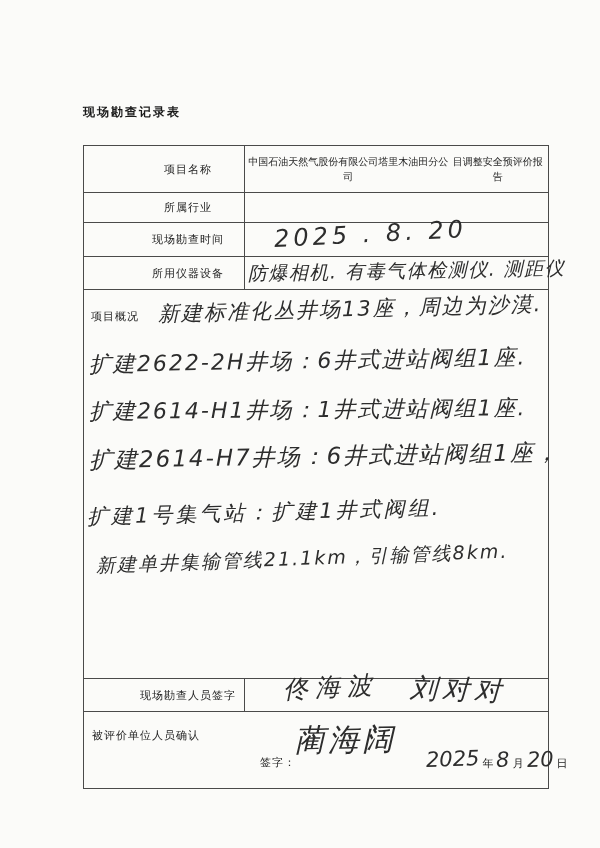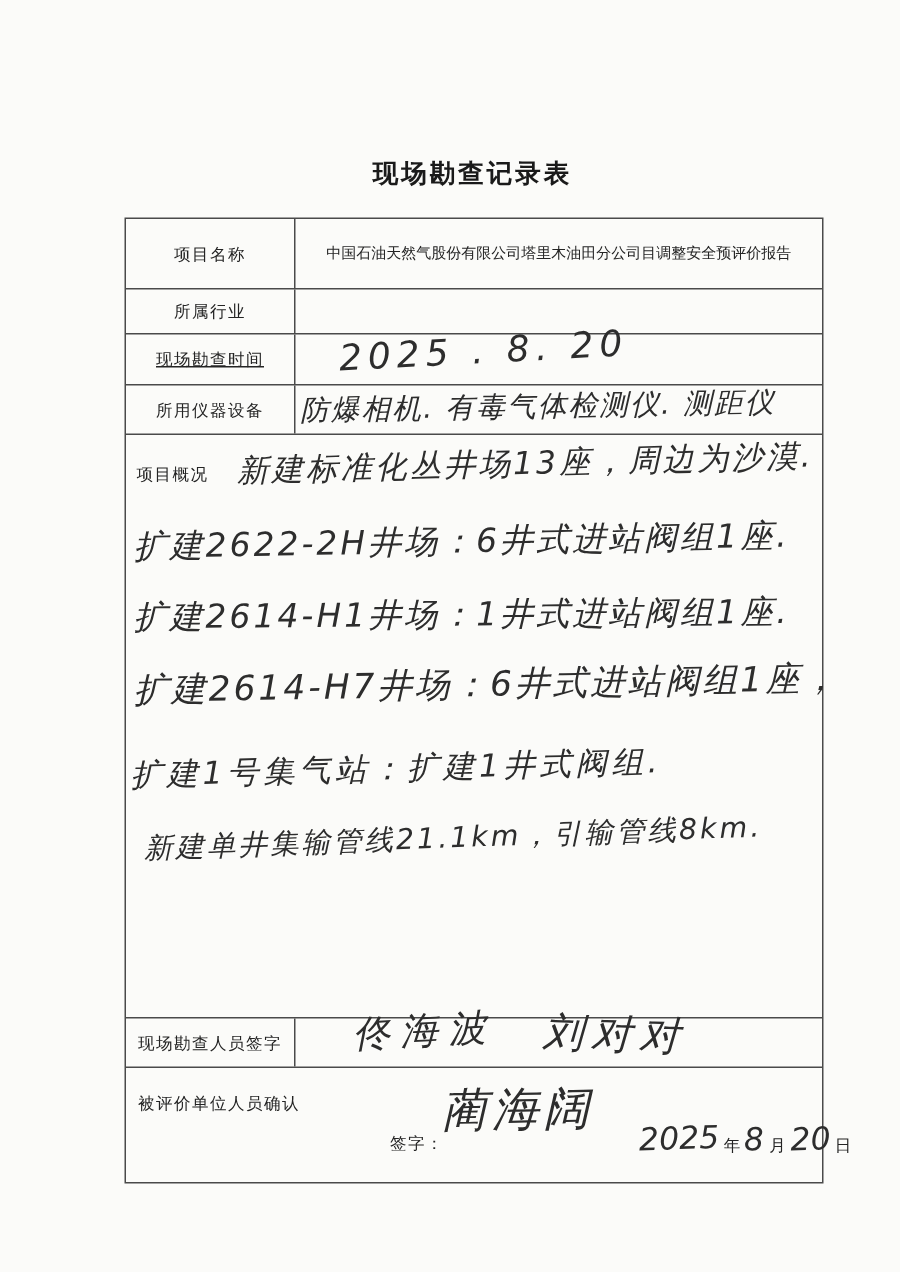--- a/index.html
+++ b/index.html
@@ -12,42 +12,42 @@
     overflow:hidden;
   }
   .sheet{position:absolute;inset:0;}
 
   .doc-number{
     position:absolute;left:88px;top:82px;
     font-size:14px;font-weight:bold;letter-spacing:.5px;color:#1c1c1c;
   }
   .form-title{
     position:absolute;left:83px;top:104px;width:464px;
-    text-align:center;font-size:17px;font-weight:bold;letter-spacing:2px;color:#1a1a1a;
+    text-align:left;font-size:12px;font-weight:bold;letter-spacing:2px;color:#1a1a1a;
   }
 
   .form{
     position:absolute;left:83px;top:145px;width:464px;
     border:1px solid #4a4a4a;
     background:transparent;
   }
   .row{display:flex;border-bottom:1px solid #4a4a4a;box-sizing:border-box;position:relative;}
   .row:last-child{border-bottom:none;}
   .cell-label{
     width:112px;flex:0 0 112px;border-right:1px solid #4a4a4a;
     display:flex;align-items:center;justify-content:center;
-    font-size:11px;color:#242424;letter-spacing:1px;text-align:center;
+    font-size:11px;color:#242424;letter-spacing:1px;text-align:center;margin-left:48px;
   }
   .cell-value{flex:1;position:relative;display:flex;align-items:center;justify-content:center;}
 
   .r1{height:47px;}
   .r1 .cell-value{flex-direction:row;font-size:10px;line-height:15px;text-align:center;padding:0 2px;}
   .r2{height:30px;}
   .r2 .cell-value{font-size:11px;letter-spacing:1px;}
-  .r3{height:34px;text-decoration:underline;}
+  .r3{height:34px;}
   .r4{height:33px;}
   .r5{height:389px;display:block;}
   .r6{height:33px;}
   .r7{height:76px;display:block;}
 
   .plain-label{position:absolute;font-size:11px;letter-spacing:1px;color:#242424;}
 
   .hw{
     position:absolute;
     font-family:"DejaVu Sans",sans-serif;

